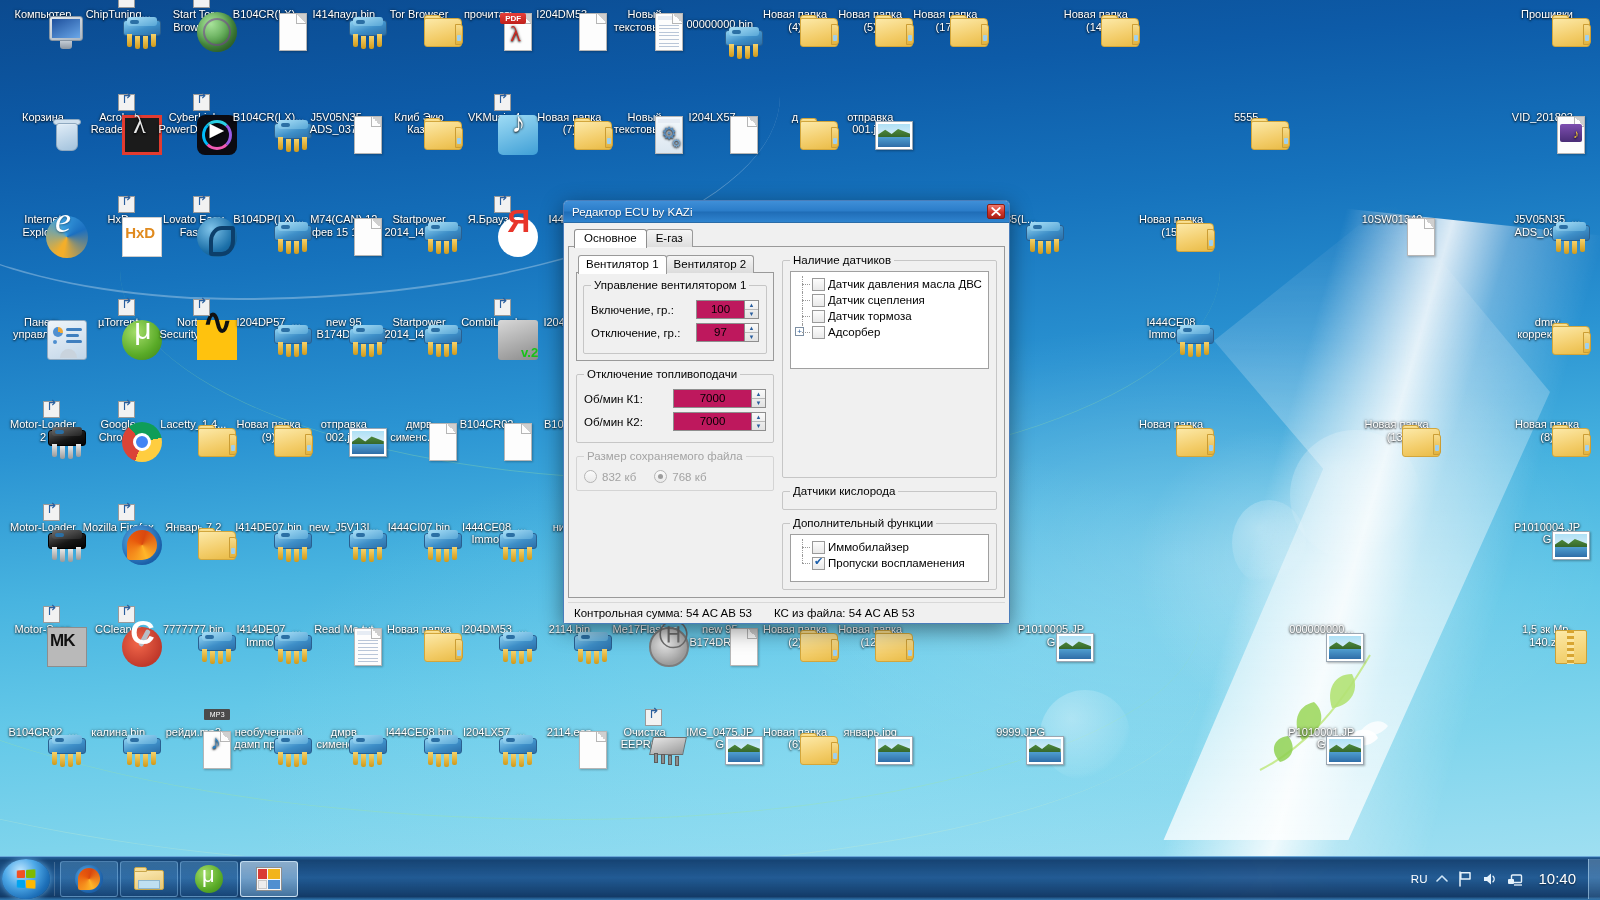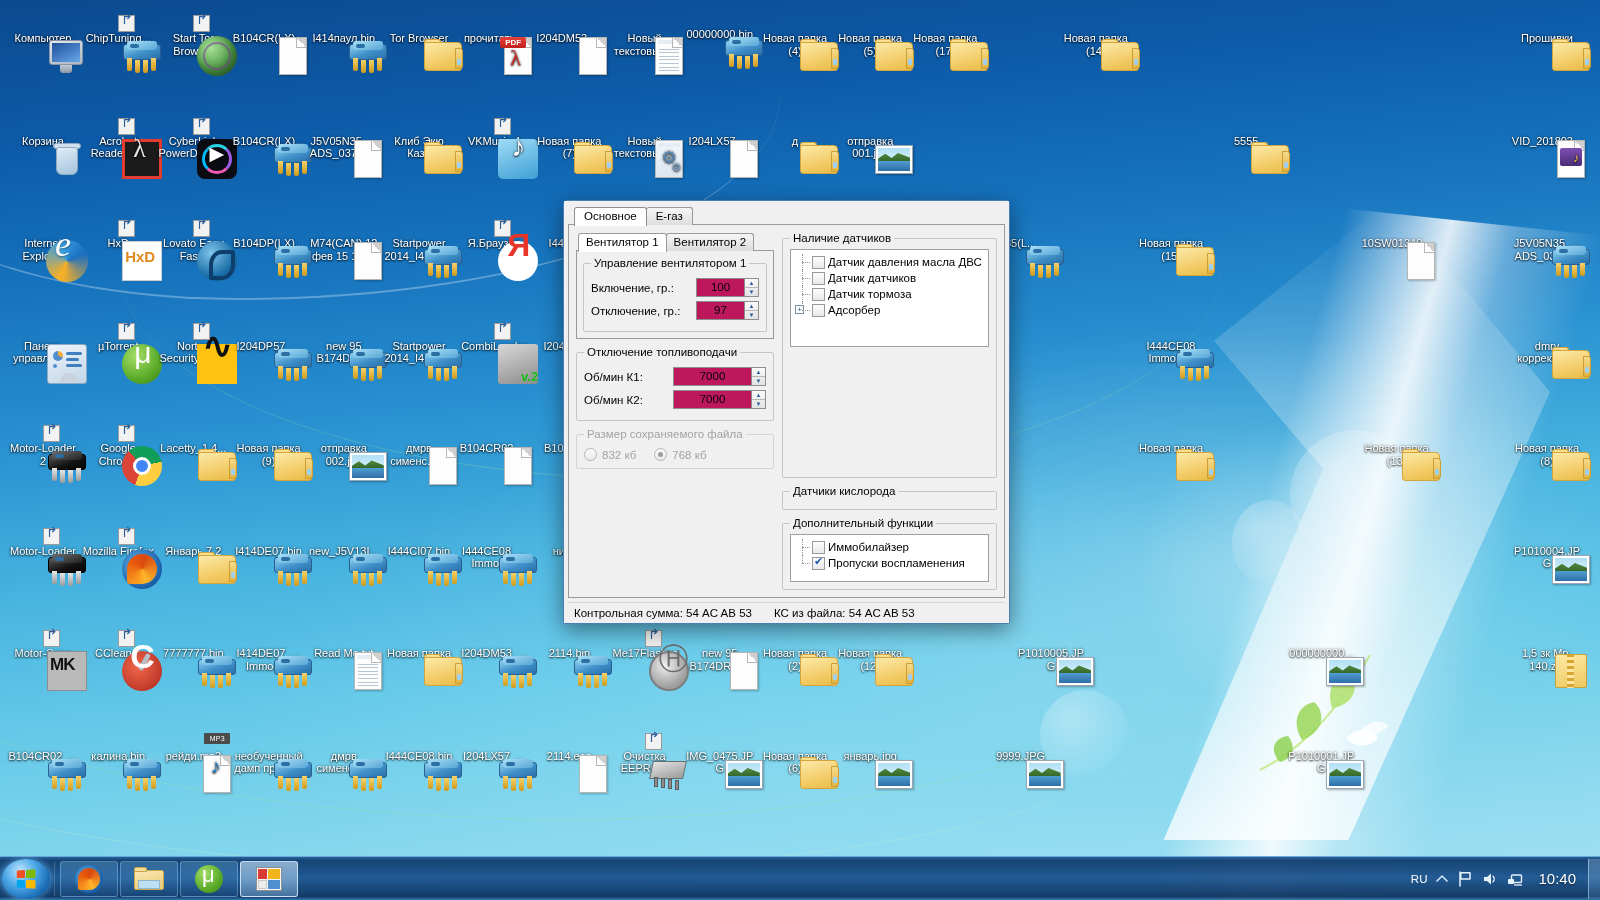--- a/index.html
+++ b/index.html
@@ -27,21 +27,21 @@
   }
   .wp-arc1 { left:-120px; top:-40px; width:900px; height:340px; border-bottom:2px solid rgba(255,255,255,0.30); border-radius:0 0 60% 40%; }
   .wp-arc2 { left:120px; top:60px; width:1100px; height:420px; border-bottom:1px solid rgba(160,230,160,0.30); border-radius:0 0 50% 50%; }
   .wp-arc3 { left:-200px; top:380px; width:1400px; height:440px; border-bottom:1px solid rgba(160,230,160,0.35); border-radius:0 0 45% 55%; }
   .wp-arc4 { left:-300px; top:470px; width:1500px; height:400px; border-bottom:1px solid rgba(200,240,210,0.30); border-radius:0 0 45% 55%; }
   .wp-bubble { border-radius:50%; background:radial-gradient(circle at 35% 32%, rgba(255,255,255,0.34), rgba(255,255,255,0.07) 65%, rgba(255,255,255,0) 72%); }
   .wp-leaf { left:1240px; top:620px; width:170px; height:160px; }
   .wp-glow { left:1130px; top:420px; width:300px; height:300px; border-radius:50%; background:radial-gradient(circle, rgba(255,255,255,0.28), rgba(255,255,255,0) 68%); }
 
   
-  #desktop { position:absolute; inset:0;margin-top:24px; }
+  #desktop { position:absolute; inset:0; }
   .icon {
     position:absolute; width:74px; text-align:center;
     font-size:11px; line-height:12.5px; color:#fff;
     text-shadow:0 1px 2px rgba(0,0,0,0.85), 0 0 3px rgba(0,0,0,0.6);
     cursor:default; user-select:none;
   }
   .icon .glyph { width:48px; height:48px; margin:0 auto 3px; position:relative; }
   .icon .cap { display:block; word-wrap:break-word; }
 
   
@@ -353,21 +353,21 @@
               <i></i>
               <i></i>
               <i></i>
               <i></i>
               <i></i>
               <i></i>
               <i></i>
             </span>
           </span>
         </span></span><span class="cap">Новый текстовый...</span></div>
-    <div class="icon" style="left: 682.8px; top: 4px;"><span class="glyph"><span class="g-chip ">
+    <div class="icon" style="left: 682.8px; top: 18px;"><span class="glyph"><span class="g-chip ">
           <span class="chip-body"></span>
           <span class="chip-top"></span>
           <span class="chip-notch"></span>
           <span class="leg" style="left:9px;top:26px"></span>
     <span class="leg" style="left:17px;top:28px"></span>
     <span class="leg" style="left:25px;top:28px"></span>
     <span class="leg" style="left:33px;top:26px"></span>
         </span></span><span class="cap">00000000.bin</span></div>
     <div class="icon" style="left: 758px; top: 8px;"><span class="glyph"><span class="g-folder">
           <span class="fold-tab"></span>
@@ -923,20 +923,28 @@
     <div class="icon" style="left: 1284.4px; top: 725.5px;"><span class="glyph"><span class="g-img">
           <span class="img-frame">
             <span class="img-sky"></span>
             <span class="img-hill"></span>
             <span class="img-water"></span>
           </span>
         </span></span><span class="cap">P1010001.JPG</span></div>
   </div>
 
 <div id="ecu-window">
+  <div class="win-title">
+    <span class="t">Редактор ECU by  KAZi</span>
+    <div class="win-close">
+      <svg width="10" height="9" viewBox="0 0 10 9" aria-hidden="true">
+        <path d="M1.2 1 L8.8 8 M8.8 1 L1.2 8" stroke="#fff" stroke-width="1.8" stroke-linecap="round"></path>
+      </svg>
+    </div>
+  </div>
 
   <div class="win-body">
 
 
     <div class="tabstrip">
       <div class="tab active">Основное</div>
       <div class="tab">Е-газ</div>
     </div>
 
     <div class="tabpage">
@@ -1021,21 +1029,21 @@
           <legend>Наличие датчиков</legend>
           <div class="listbox" style="height:98px;">
             <div class="tree-item">
               <span class="tree-lead dots"></span>
               <span class="cbx"></span>
               <span>Датчик давления масла ДВС</span>
             </div>
             <div class="tree-item">
               <span class="tree-lead dots"></span>
               <span class="cbx"></span>
-              <span>Датчик датчиков</span>
+              <span>Датчик сцепления</span>
             </div>
             <div class="tree-item">
               <span class="tree-lead dots"></span>
               <span class="cbx"></span>
               <span>Датчик тормоза</span>
             </div>
             <div class="tree-item">
               <span class="tree-lead dots last">
                 <span class="expander">+</span>
               </span>

